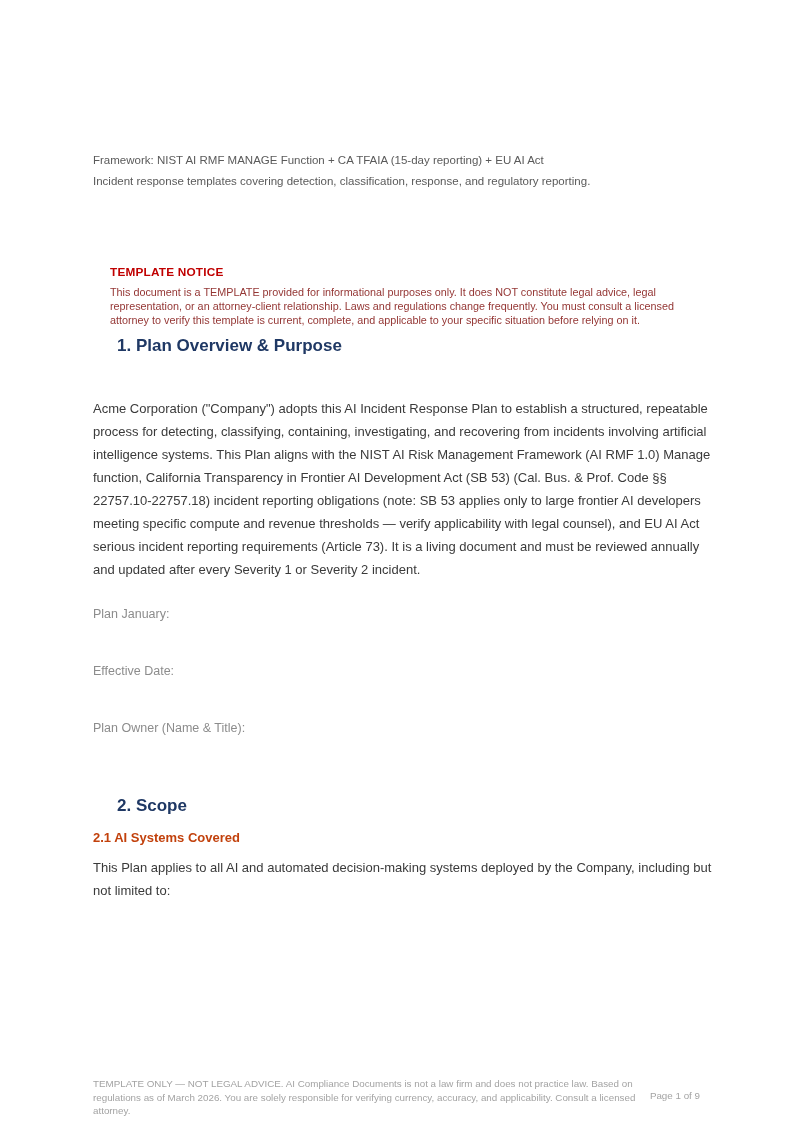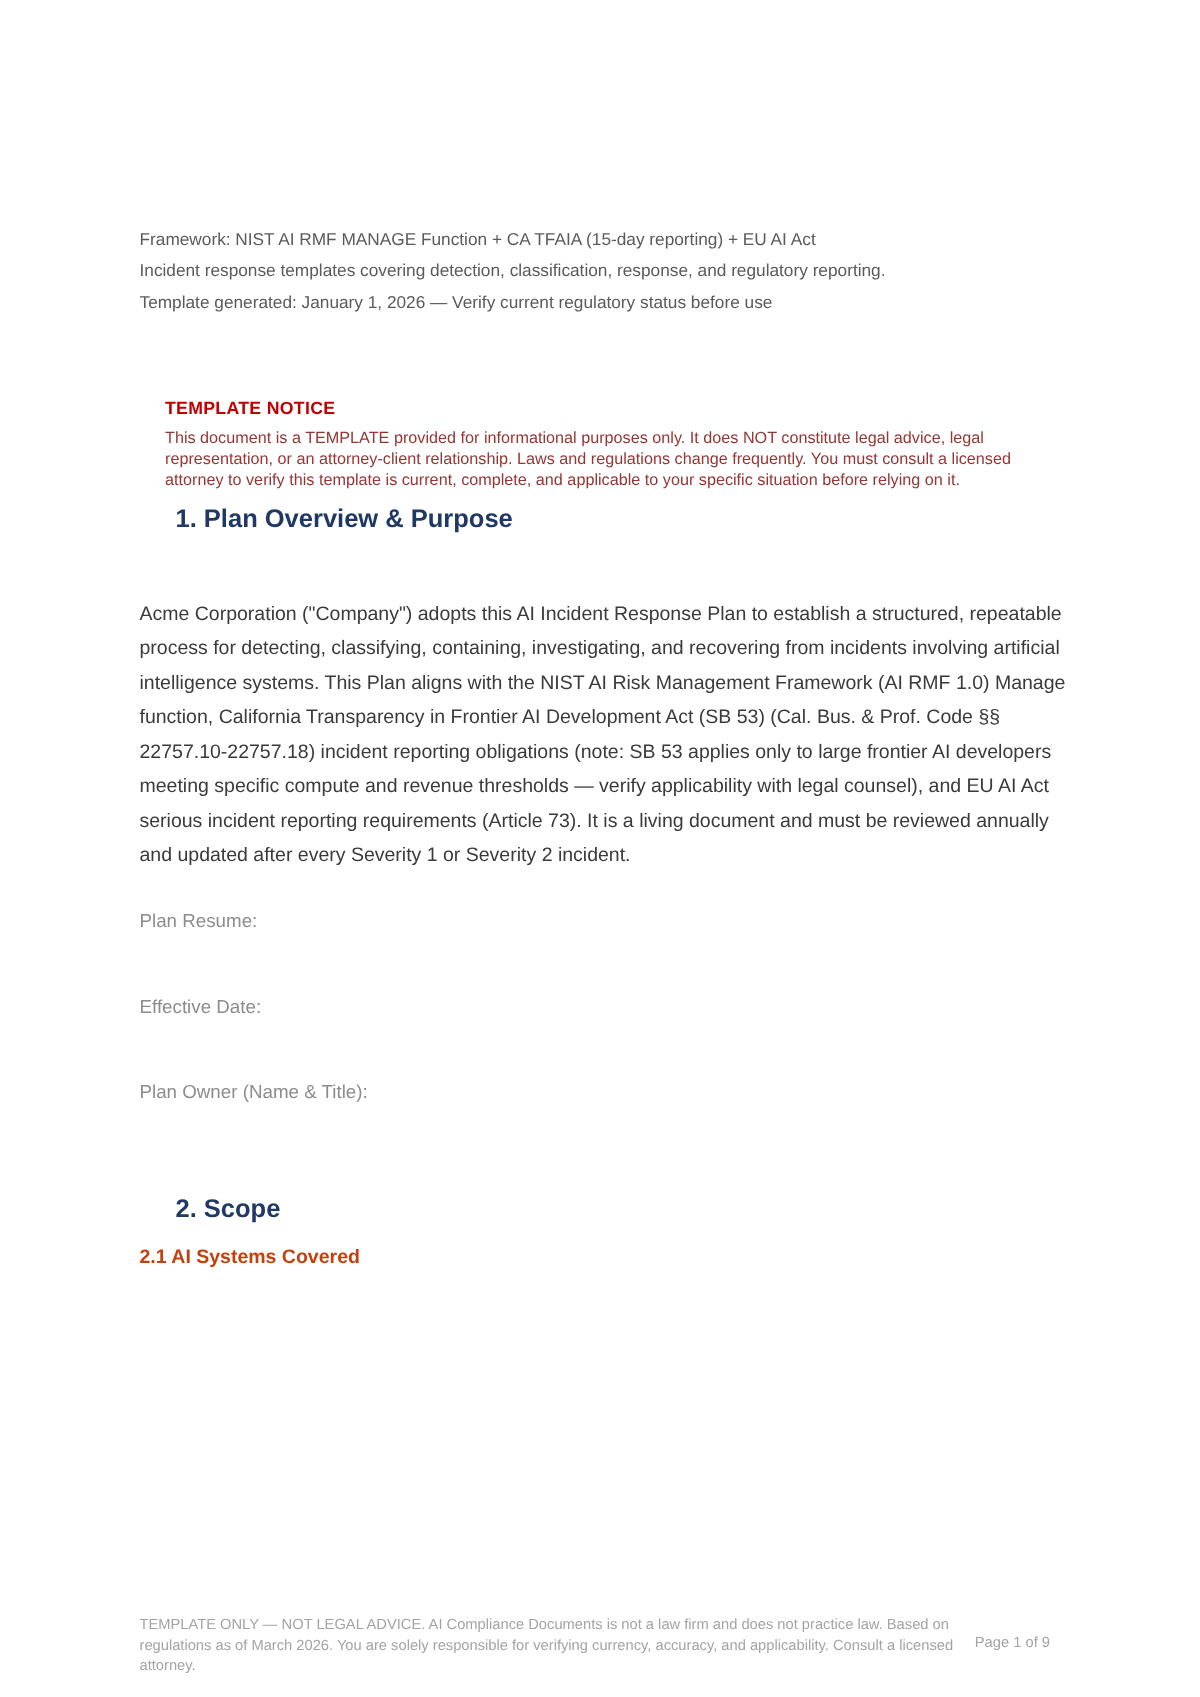--- a/index.html
+++ b/index.html
@@ -96,37 +96,37 @@
   }
 </style>
 </head>
 <body>
 
 <div class="page">
 
   <div class="meta">
     <div>Framework: NIST AI RMF MANAGE Function + CA TFAIA (15-day reporting) + EU AI Act</div>
     <div>Incident response templates covering detection, classification, response, and regulatory reporting.</div>
-    <div>Template generated: January 1, 2026 — Verify current regulatory status before use</div>
   </div>
 
   <div class="notice">
     <div class="notice-title">TEMPLATE NOTICE</div>
     <div class="notice-body">This document is a TEMPLATE provided for informational purposes only. It does NOT constitute legal advice, legal representation, or an attorney-client relationship. Laws and regulations change frequently. You must consult a licensed attorney to verify this template is current, complete, and applicable to your specific situation before relying on it.</div>
   </div>
 
   <div class="h2 h2-1">1. Plan Overview &amp; Purpose</div>
   <div class="para para-overview">Acme Corporation ("Company") adopts this AI Incident Response Plan to establish a structured, repeatable process for detecting, classifying, containing, investigating, and recovering from incidents involving artificial intelligence systems. This Plan aligns with the NIST AI Risk Management Framework (AI RMF 1.0) Manage function, California Transparency in Frontier AI Development Act (SB 53) (Cal. Bus. &amp; Prof. Code §§ 22757.10-22757.18) incident reporting obligations (note: SB 53 applies only to large frontier AI developers meeting specific compute and revenue thresholds — verify applicability with legal counsel), and EU AI Act serious incident reporting requirements (Article 73). It is a living document and must be reviewed annually and updated after every Severity 1 or Severity 2 incident.</div>
 
-  <div class="field-label field-1">Plan Resume:</div>
+  <div class="field-label field-1">Plan January:</div>
   <div class="field-label field-2">Effective Date:</div>
   <div class="field-label field-3">Plan Owner (Name &amp; Title):</div>
 
   <div class="h2 h2-2">2. Scope</div>
   <div class="h3">2.1 AI Systems Covered</div>
+  <div class="para para-scope-intro">This Plan applies to all AI and automated decision-making systems deployed by the Company, including but not limited to:</div>
 
   <div class="bullets">
   </div>
 
   <div class="footer-disclaimer">TEMPLATE ONLY — NOT LEGAL ADVICE. AI Compliance Documents is not a law firm and does not practice law. Based on regulations as of March 2026. You are solely responsible for verifying currency, accuracy, and applicability. Consult a licensed attorney.</div>
   <div class="footer-page">Page 1 of 9</div>
 
 </div>
 
 </body></html>

